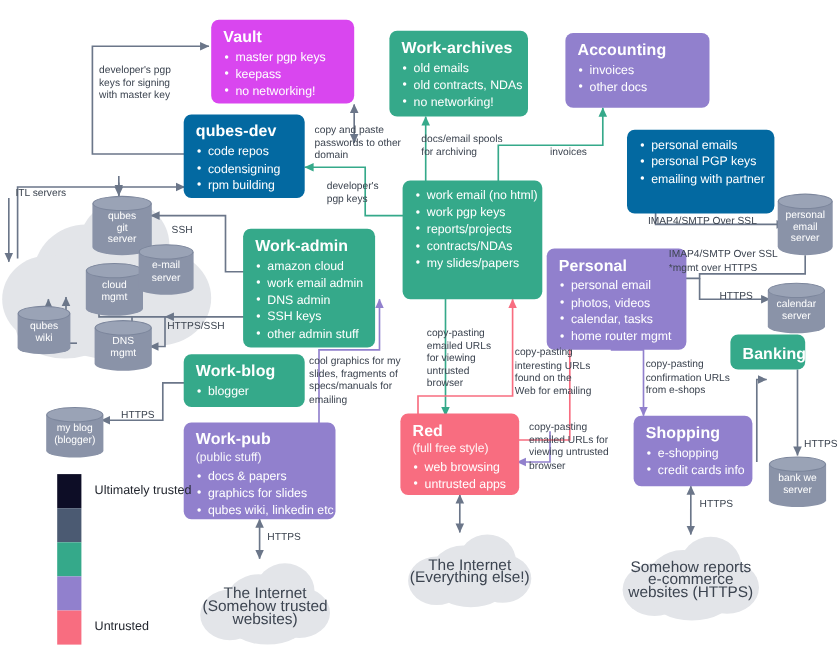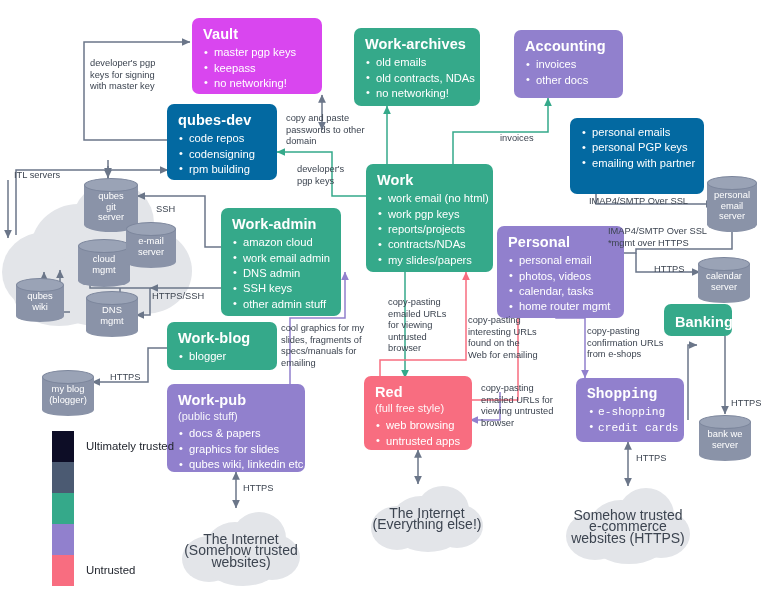--- a/index.html
+++ b/index.html
@@ -86,21 +86,21 @@
     </div>
   </div>
 
   <div class="cloud" style="left:566px;top:488px;width:124px;height:78px;">
     <div class="p" style="left:22px;top:12px;width:66px;height:58px;"></div>
     <div class="p" style="left:52px;top:0px;width:56px;height:54px;"></div>
     <div class="p" style="left:0px;top:24px;width:58px;height:48px;"></div>
     <div class="p" style="left:66px;top:22px;width:58px;height:48px;"></div>
     <div class="p" style="left:26px;top:34px;width:74px;height:42px;"></div>
     <div class="txt" style="top:22px;">
-      <span>Somehow trusted</span><br><span>e-commerce</span><br><span>websites (HTTPS)</span>
+      <span>Somehow reports</span><br><span>e-commerce</span><br><span>websites (HTTPS)</span>
     </div>
   </div>
 
   <svg class="wires" viewBox="0 0 763 596">
     <defs>
       <marker id="ag" markerWidth="7" markerHeight="7" refX="5.4" refY="3" orient="auto">
         <path d="M0,0.4 L5.6,3 L0,5.6 Z" fill="#6b7689"></path>
       </marker>
       <marker id="ag2" markerWidth="7" markerHeight="7" refX="5.4" refY="3" orient="auto">
         <path d="M0,0.4 L5.6,3 L0,5.6 Z" fill="#6b7689"></path>
@@ -209,38 +209,37 @@
 
   <div class="vm c-green" style="left:354px;top:28px;width:126px;height:78px;">
     <div class="title">Work-archives</div>
     <ul>
       <li>old emails</li>
       <li>old contracts, NDAs</li>
       <li>no networking!</li>
     </ul>
   </div>
 
-  <div class="vm c-purple" style="left:514px;top:30px;width:109px;height:68px;">
+  <div class="vm c-purple" style="left:514px;top:30px;width:131px;height:68px;">
     <div class="title">Accounting</div>
     <ul>
       <li>invoices</li>
       <li>other docs</li>
     </ul>
   </div>
 
   <div class="vm c-navy" style="left:570px;top:118px;width:134px;height:76px;">
     <ul>
       <li>personal emails</li>
       <li>personal PGP keys</li>
       <li>emailing with partner</li>
     </ul>
   </div>
 
   <div class="vm c-green" style="left:366px;top:164px;width:127px;height:108px;">
-    <div class="title">Work</div>
     <ul>
       <li>work email (no html)</li>
       <li>work pgp keys</li>
       <li>reports/projects</li>
       <li>contracts/NDAs</li>
       <li>my slides/papers</li>
     </ul>
   </div>
 
   <div class="vm c-green" style="left:221px;top:208px;width:120px;height:108px;">
@@ -287,21 +286,21 @@
   <div class="vm c-purple" style="left:167px;top:384px;width:138px;height:88px;">
     <div class="title">Work-pub</div>
     <div class="sub">(public stuff)</div>
     <ul>
       <li>docs &amp; papers</li>
       <li>graphics for slides</li>
       <li>qubes wiki, linkedin etc</li>
     </ul>
   </div>
 
-  <div class="vm c-purple" style="left:576px;top:378px;width:108px;height:64px;font-family:Liberation Mono, monospace;">
+  <div class="vm c-purple" style="left:576px;top:378px;width:108px;height:64px;">
     <div class="title">Shopping</div>
     <ul>
       <li>e-shopping</li>
       <li>credit cards info</li>
     </ul>
   </div>
 
   <div class="cyl" style="left:84px;top:178px;width:54px;height:54px;">
     <div class="body"></div>
       <div class="top"></div>
@@ -382,20 +381,23 @@
   </div>
 
   <div class="lab" style="left:286px;top:113px;width:100px;">
     copy and paste<br>passwords to other<br>domain
   </div>
 
   <div class="lab" style="left:297px;top:164px;width:62px;">
     developer's<br>pgp keys
   </div>
 
+  <div class="lab" style="left:383px;top:121px;width:102px;">
+    docs/email spools<br>for archiving
+  </div>
 
   <div class="lab" style="left:500px;top:133px;">invoices</div>
 
   <div class="lab" style="left:156px;top:204px;">SSH</div>
 
   <div class="lab" style="left:152px;top:291px;">HTTPS/SSH</div>
 
   <div class="lab" style="left:589px;top:196px;">IMAP4/SMTP Over SSL</div>
 
   <div class="lab" style="left:608px;top:226px;width:120px;">

